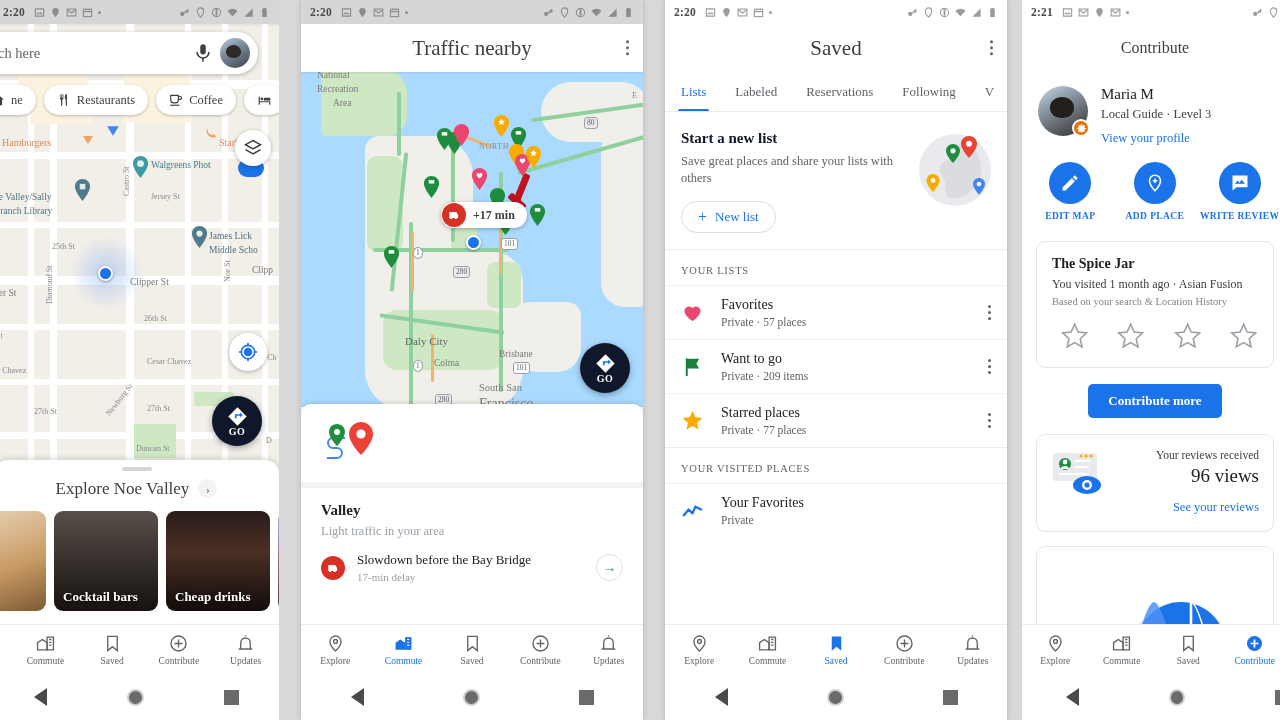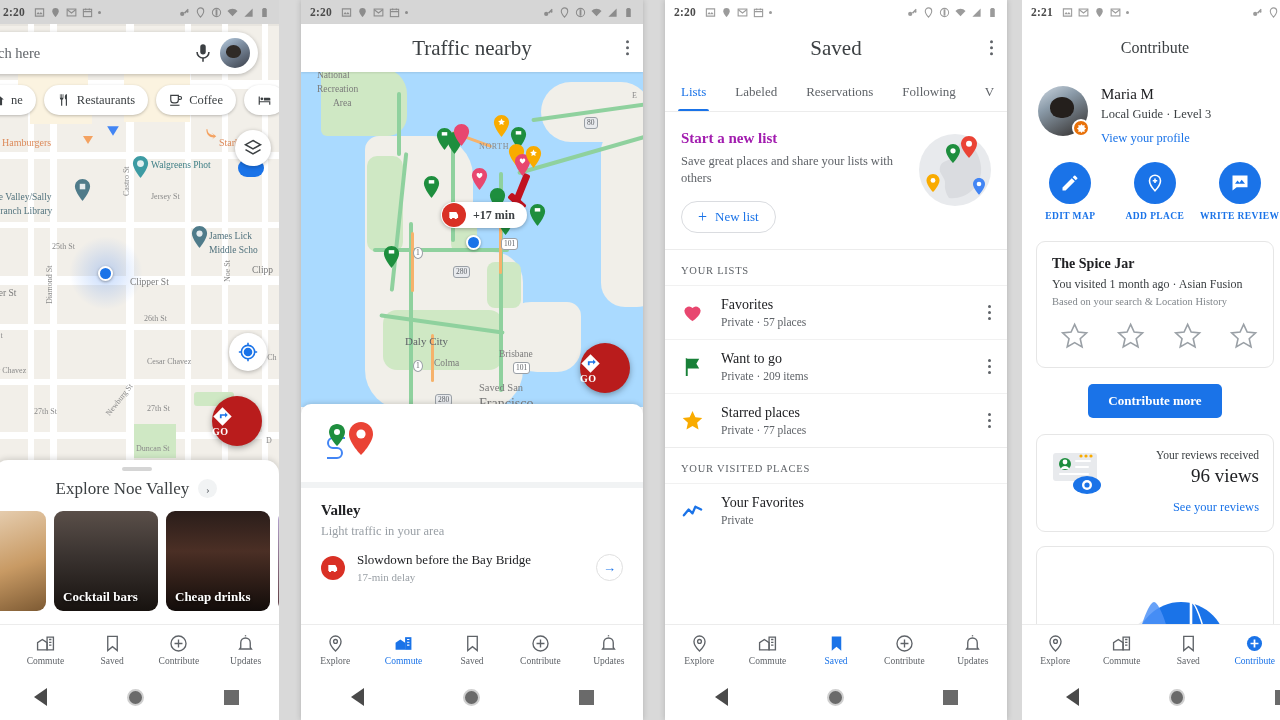--- a/index.html
+++ b/index.html
@@ -47,22 +47,22 @@
   .chiprow { position:absolute; top:85px; left:-16px; display:flex; gap:8px; z-index:19; }
   .chip { height:30px; background:#fff; border-radius:17px; display:flex; align-items:center;
     gap:6px; padding:0 13px; font-size:12.5px; color:#3c4043; box-shadow:0 1px 3px rgba(0,0,0,.24);
     white-space:nowrap; }
   .layers-btn { position:absolute; right:8px; top:130px; width:36px; height:36px; border-radius:50%;
     background:#fff; box-shadow:0 1px 4px rgba(0,0,0,.28); display:flex; align-items:center;
     justify-content:center; z-index:18; }
   .loc-btn { position:absolute; right:12px; top:333px; width:38px; height:38px; border-radius:50%;
     background:#fff; box-shadow:0 1px 4px rgba(0,0,0,.28); display:flex; align-items:center;
     justify-content:center; z-index:18; }
-  .go-btn { position:absolute; width:50px; height:50px; border-radius:50%; background:#b91c1c;
-    box-shadow:0 2px 6px rgba(0,0,0,.34); display:flex; flex-direction:column; 
+  .go-btn { position:absolute; width:50px; height:50px; border-radius:50%; background:#0f172a;
+    box-shadow:0 2px 6px rgba(0,0,0,.34); display:flex; flex-direction:column; align-items:center;
     justify-content:center; color:#fff; z-index:18; }
   .go-btn .gol { font-size:10px; font-weight:bold; letter-spacing:.4px; margin-top:-1px; }
   .p1 .go-btn { right:17px; top:396px; }
   .bluedot { position:absolute; width:15px; height:15px; border-radius:50%; background:#1a73e8;
     border:2.4px solid #fff; box-shadow:0 1px 3px rgba(0,0,0,.35); }
   .beam { position:absolute; width:74px; height:74px; border-radius:50%;
     background:radial-gradient(circle,rgba(66,133,244,.30) 0%,rgba(66,133,244,0) 70%); }
 
   .explore-sheet { position:absolute; left:0; right:0; bottom:96px; top:460px; background:#fff;
     border-radius:14px 14px 0 0; box-shadow:0 -1px 6px rgba(0,0,0,.16); z-index:25; }
@@ -136,21 +136,21 @@
   
   .tabs { height:40px; display:flex; align-items:center; background:#fff;
     border-bottom:1px solid #ececec; padding-left:16px; gap:29px; overflow:hidden; }
   .tab { font-size:13px; color:#5f6368; white-space:nowrap; position:relative; height:40px;
     display:flex; align-items:center; }
   .tab.active { color:#1a73e8; }
   .tab.active:after { content:""; position:absolute; left:-3px; right:-3px; bottom:0; height:2.6px;
     background:#1a73e8; border-radius:2px 2px 0 0; }
   .newlist { padding:18px 16px 16px; display:flex; }
   .newlist .nt { flex:1; }
-  .newlist h2 { font-size:15px; color:#a21caf; }
+  .newlist h2 { font-size:15px; color:#0f172a; }
   .newlist p { font-size:12.5px; color:#5f6368; line-height:17px; margin-top:6px; }
   .newlist-btn { margin-top:14px; height:32px; border:1px solid #dadce0; border-radius:17px;
     display:inline-flex; align-items:center; gap:8px; padding:0 16px; font-size:13px; color:#1a73e8; }
   .globe { width:72px; height:72px; border-radius:50%; background:#e8eaed; position:relative;
     flex:0 0 auto; margin-top:4px; }
   .sect-hd { padding:15px 16px 9px; font-size:10.5px; letter-spacing:.75px; color:#5f6368;
     border-top:1px solid #ececec; }
   .listrow { display:flex; align-items:center; padding:11px 16px; gap:17px;
     border-top:1px solid #f1f1f1; }
   .listrow .lt { flex:1; }
@@ -595,21 +595,21 @@
       <span>+17 min</span>
     </div>
 
     <div class="mlabel big" style="left:16px;top:-2px;">National</div>
     <div class="mlabel big" style="left:16px;top:12px;">Recreation</div>
     <div class="mlabel big" style="left:32px;top:26px;">Area</div>
     <div class="mlabel" style="left:178px;top:70px;letter-spacing:.6px;">NORTH</div>
     <div class="mlabel big" style="left:104px;top:263px;font-size:11px;color:#5f6368;">Daly City</div>
     <div class="mlabel big" style="left:133px;top:286px;">Colma</div>
     <div class="mlabel big" style="left:198px;top:277px;">Brisbane</div>
-    <div class="mlabel big" style="left:178px;top:310px;font-size:10.5px;">Saved San</div>
+    <div class="mlabel big" style="left:178px;top:310px;font-size:10.5px;">South San</div>
     <div class="mlabel big" style="left:178px;top:324px;font-size:14px;">Francisco</div>
     <div class="mlabel" style="left:331px;top:19px;">E</div>
   </div>
 
   <div class="go-btn" style="right:13px;top:343px;">
     <svg width="21" height="21" viewBox="0 0 24 24" fill="#fff">
           <path d="M12 1.5L22.5 12 12 22.5 1.5 12z"></path>
           <path d="M11 14v-3h4v2.2l3-2.9-3-2.9V9.5h-6V14z" fill="#1a73e8"></path>
         </svg>
     <span class="gol">GO</span>

